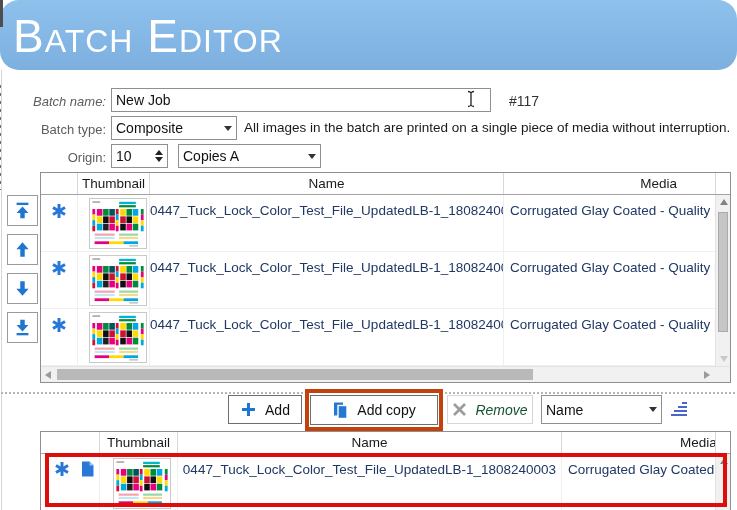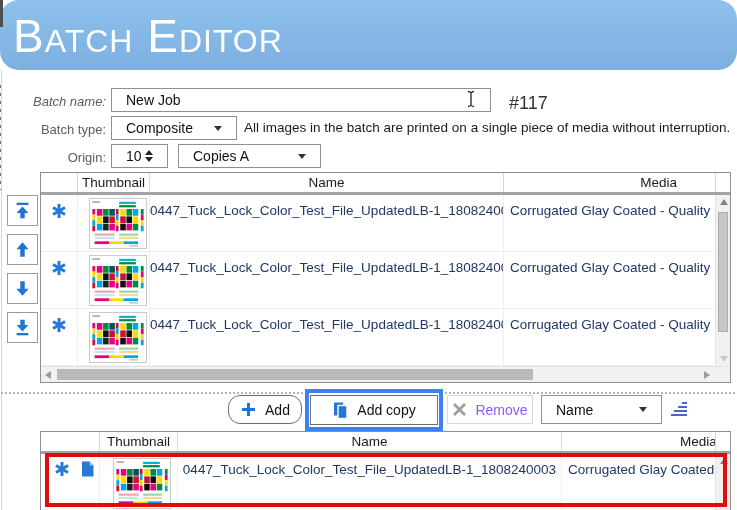--- a/index.html
+++ b/index.html
@@ -13,39 +13,39 @@
   .hdr h1 { position:absolute; left:13px; top:8px; color:#ffffff; font-weight:400;
             font-variant:small-caps; font-size:46px; letter-spacing:1px; line-height:56px; }
   .corner-artifact { position:absolute; left:0; top:0; width:3px; height:27px; background:#4e4e4e; }
   .edge-dashes { position:absolute; left:0; top:85px; width:2px; height:105px;
                  background:repeating-linear-gradient(180deg,#6f6f6f 0 3px,transparent 3px 8px); }
   .edge-line { position:absolute; left:1px; top:70px; width:1px; height:440px; background:#d6d6d6; }
 
   
   .flabel { position:absolute; width:100px; text-align:right; font-size:13px; color:#5d5d5d; }
   .tbox { position:absolute; height:24px; background:#fff; border:1px solid #8f8f8f;
-          display:flex; align-items:center; padding:0 14px; font-size:14px; color:#111; }
+          display:flex; align-items:center; padding:0 4px; font-size:14px; color:#111; }
   .select { cursor:default; }
   .caret-dn { width:0; height:0; border-left:4px solid transparent; border-right:4px solid transparent;
               border-top:5px solid #333; margin-left:auto; }
   .spin-arrows { margin-left:auto; display:flex; flex-direction:column; gap:2px; align-items:center; }
   .tri-up   { width:0; height:0; border-left:4px solid transparent; border-right:4px solid transparent; border-bottom:5px solid #222; }
   .tri-down { width:0; height:0; border-left:4px solid transparent; border-right:4px solid transparent; border-top:5px solid #222; }
-  .batch-num { position:absolute; left:509px; top:93px; font-size:18px; color:#333; }
+  .batch-num { position:absolute; left:509px; top:93px; font-size:14px; color:#333; }
   .desc { position:absolute; left:244px; top:120px; width:492px; font-size:13.5px; color:#1a1a1a; white-space:nowrap; }
   .ibeam { position:absolute; left:466px; top:90px; }
 
   
   .movebtn { position:absolute; left:7px; width:31px; height:31px; background:#fff;
              border:1px solid #9a9a9a; display:flex; align-items:center; justify-content:center; cursor:pointer; }
 
   
   .tbl { position:absolute; left:40px; width:691px; background:#fff; border:1px solid #8f8f8f;
          display:flex; flex-direction:column; overflow:hidden; }
-  .tbl-head { display:flex; height:22px; border-bottom:3px solid #a3a3a3; font-size:13.5px; color:#1a1a1a; }
+  .tbl-head { display:flex; height:22px; border-bottom:1px solid #a3a3a3; font-size:13.5px; color:#1a1a1a; }
   .tbl-head .hc { display:flex; align-items:center; justify-content:center; border-left:1px solid #d8d8d8; overflow:hidden; white-space:nowrap; }
   .tbl-head .hc:first-child { border-left:none; }
   .tbl-body { display:flex; flex:1; min-height:0; }
   .rows-col { flex:1; min-width:0; }
   .trow { display:flex; height:57px; border-bottom:1px solid #f0f0f0; background:#fff; position:relative; }
   .cell { overflow:hidden; white-space:nowrap; border-left:1px solid #efefef; }
   .cell:first-child { border-left:none; }
   .c-icon { display:flex; justify-content:center; padding-top:8px; }
   .c-icons2 { display:flex; gap:11px; padding:7px 0 0 13px; }
   .c-thumb { padding:3px 0 0 11px; }
@@ -74,23 +74,23 @@
 
   
   .splitter { position:absolute; left:0; top:391px; width:737px; height:5px;
               background-image:radial-gradient(circle,#b5b5b5 0.8px,transparent 1px);
               background-size:4px 4px; }
 
   
   .btn { position:absolute; height:29px; background:#fff; border:1px solid #6e6e6e;
          display:flex; align-items:center; justify-content:center; gap:8px;
          font-size:14px; color:#111; cursor:pointer; }
-  .btn.disabled { border-color:#d6d6d6; color:#8b5cf6; cursor:default; }
+  .btn.disabled { border-color:#d6d6d6; color:#14532d; cursor:default;font-style:italic; }
   .red-wrap { position:absolute; left:305px; top:389px; width:138px; height:42px;
-              border:4px solid #3b82f6; background:#fff; display:flex; align-items:center; justify-content:center; }
+              border:4px solid #c2410c; background:#fff; display:flex; align-items:center; justify-content:center; }
   .red-wrap .btn { position:static; width:128px; height:30px; }
   .row-red { position:absolute; left:4px; top:21px; width:682px; height:54px;
              border:4px solid #e00b0b; pointer-events:none; z-index:6; }
   .sortbtn { position:absolute; left:669px; top:398px; width:20px; height:24px;
              display:flex; align-items:center; justify-content:center; cursor:pointer; }
 </style>
 </head>
 <body>
 
 <div class="app">
@@ -381,21 +381,21 @@
         </div>
       <div class="hthumb" style="left:16px; width:476px;"></div>
       <div class="sbtn" style="left:auto; right:16px; top:2px; width:14px; height:12px;">
           <span class="tri rt"></span>
         </div>
     </div>
   </div>
 
   <div class="splitter"></div>
 
-  <div class="btn" style="left:228px; top:395px; width:74px;border-radius:12px;">
+  <div class="btn" style="left:228px; top:395px; width:74px;">
     <svg width="17" height="17" viewBox="0 0 17 17">
       <path d="M7 2 h3 v5 h5 v3 h-5 v5 H7 v-5 H2 V7 h5 z" fill="#1e76cf"></path>
     </svg>
     <span>Add</span>
   </div>
 
   <div class="red-wrap">
     <div class="btn">
       <svg width="17" height="19" viewBox="0 0 17 19">
         <rect x="2" y="1.5" width="9" height="13" fill="#2478d4"></rect>

